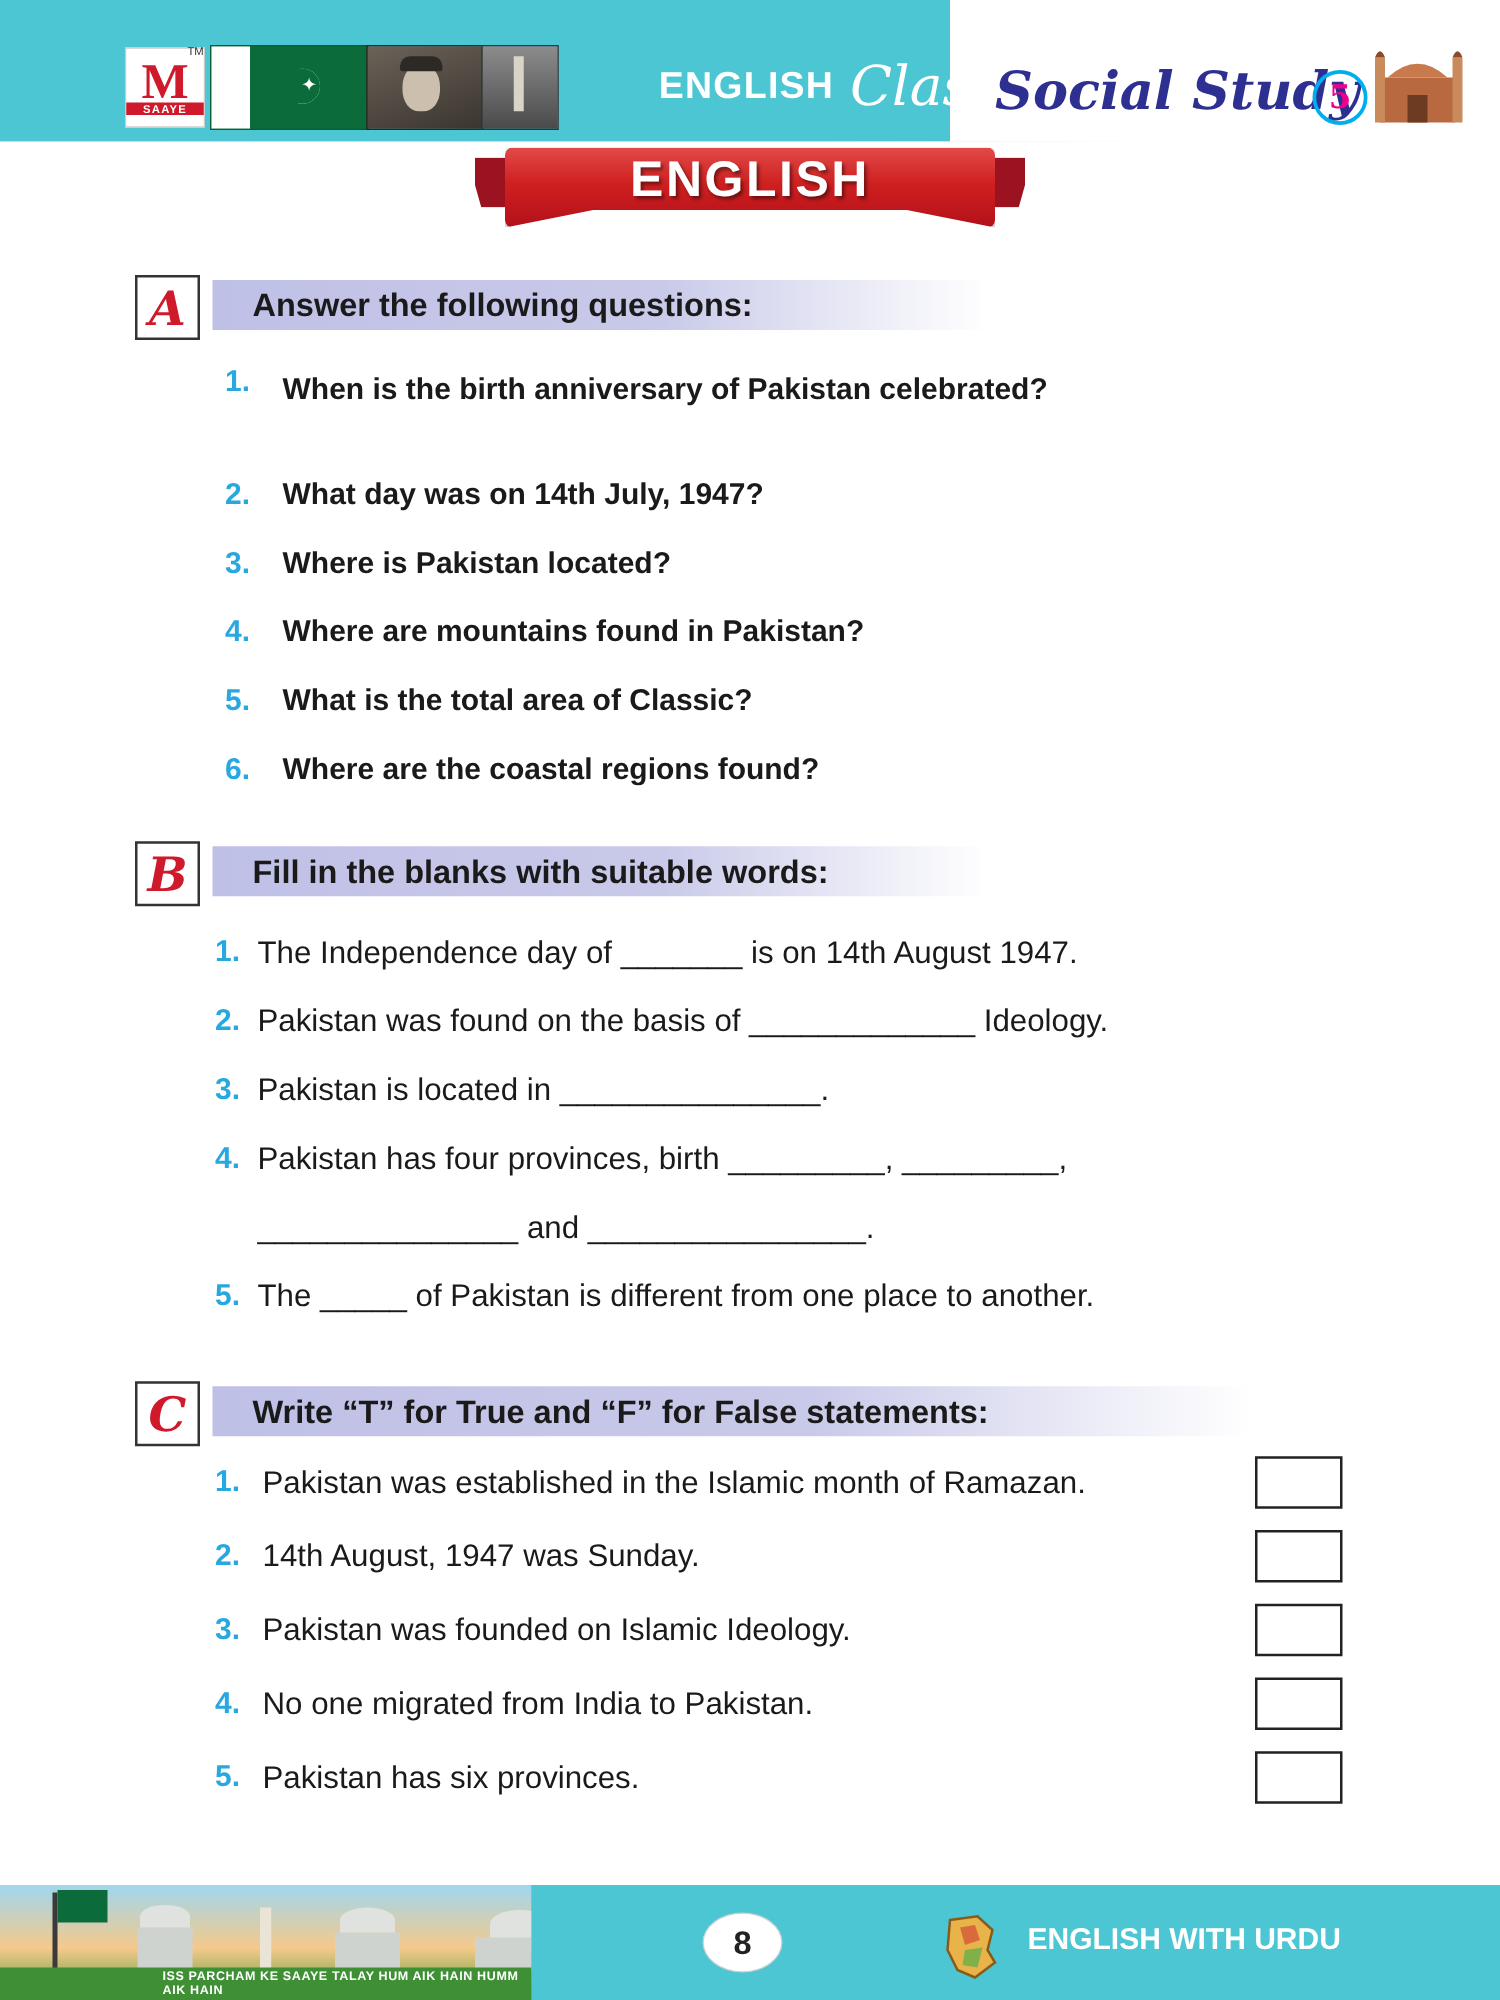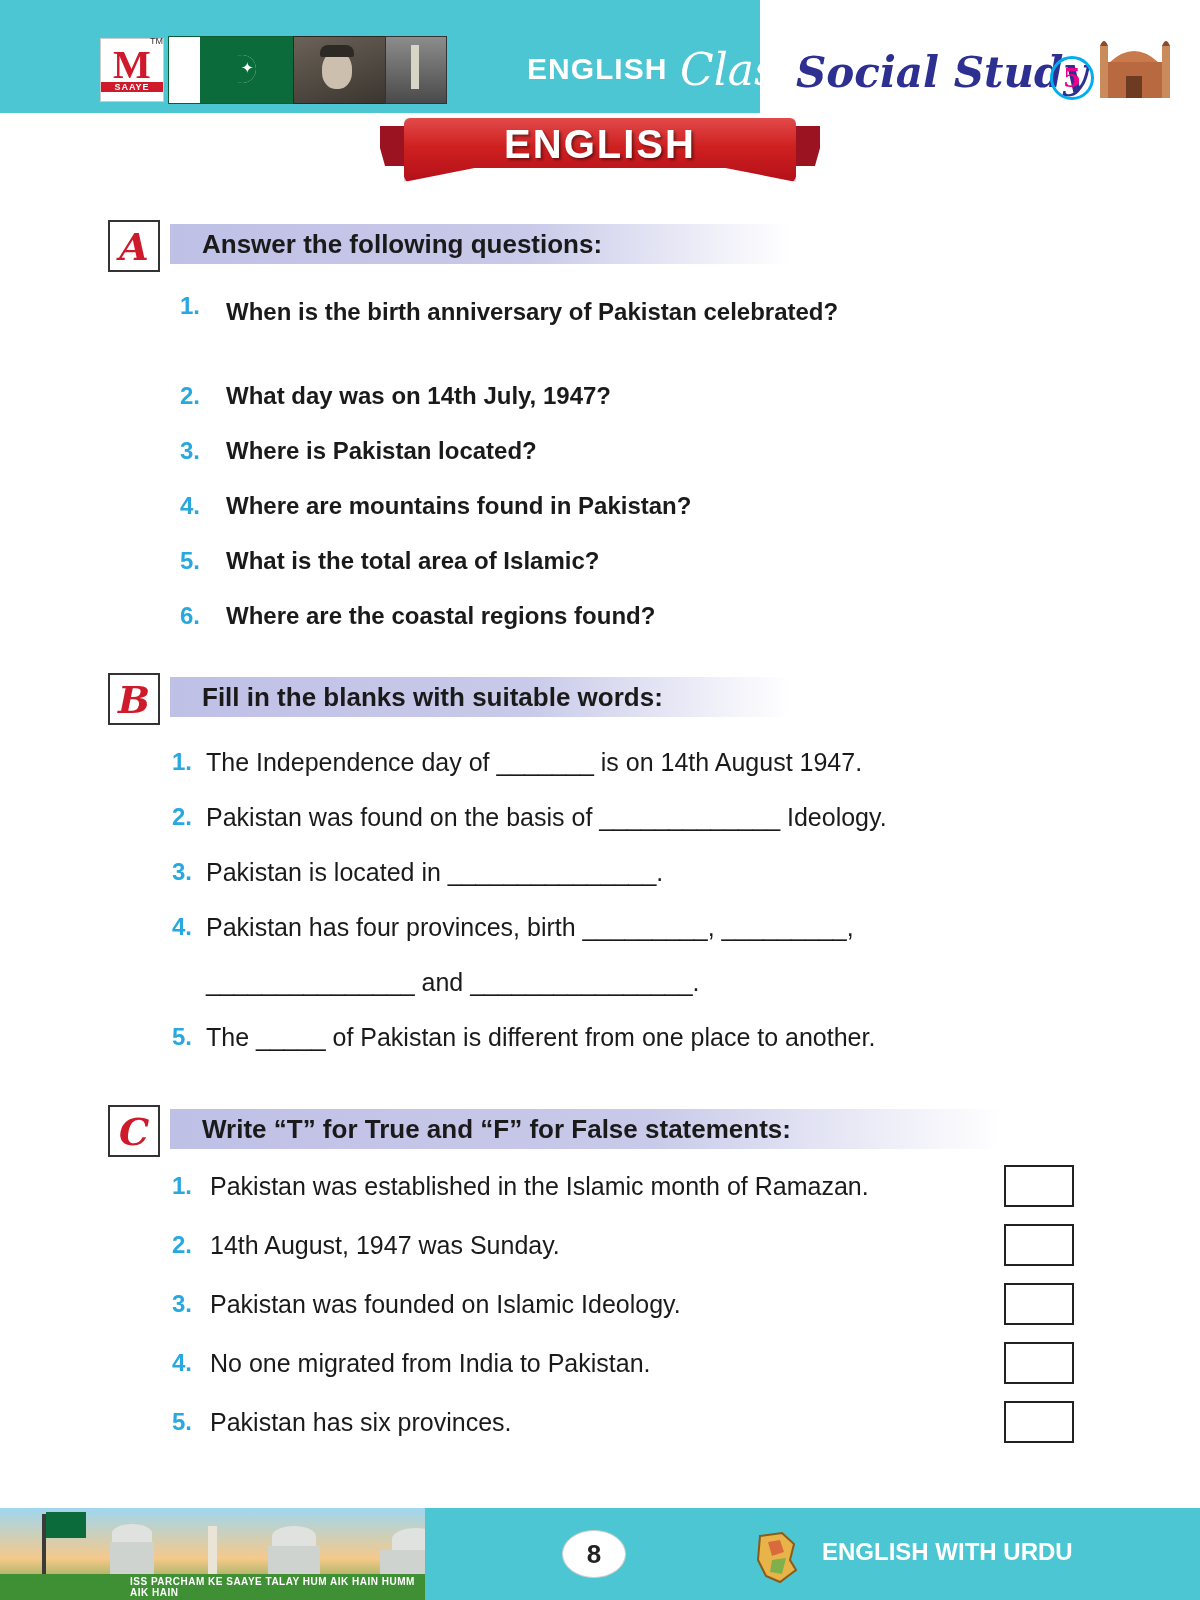--- a/index.html
+++ b/index.html
@@ -253,21 +253,21 @@
   <div class="q-row" style="top:437px;left:180px;">
     <span class="q-num">3.</span>
     <span class="q-text">Where is Pakistan located?</span>
   </div>
   <div class="q-row" style="top:492px;left:180px;">
     <span class="q-num">4.</span>
     <span class="q-text">Where are mountains found in Pakistan?</span>
   </div>
   <div class="q-row" style="top:547px;left:180px;">
     <span class="q-num">5.</span>
-    <span class="q-text">What is the total area of Islamic?</span>
+    <span class="q-text">What is the total area of Classic?</span>
   </div>
   <div class="q-row" style="top:602px;left:180px;">
     <span class="q-num">6.</span>
     <span class="q-text">Where are the coastal regions found?</span>
   </div>
 </div>
 
 <div class="section" style="top:0;">
   <div class="sec-letter" style="top:673px;">B</div>
   <div class="sec-title-bar" style="top:677px;">

